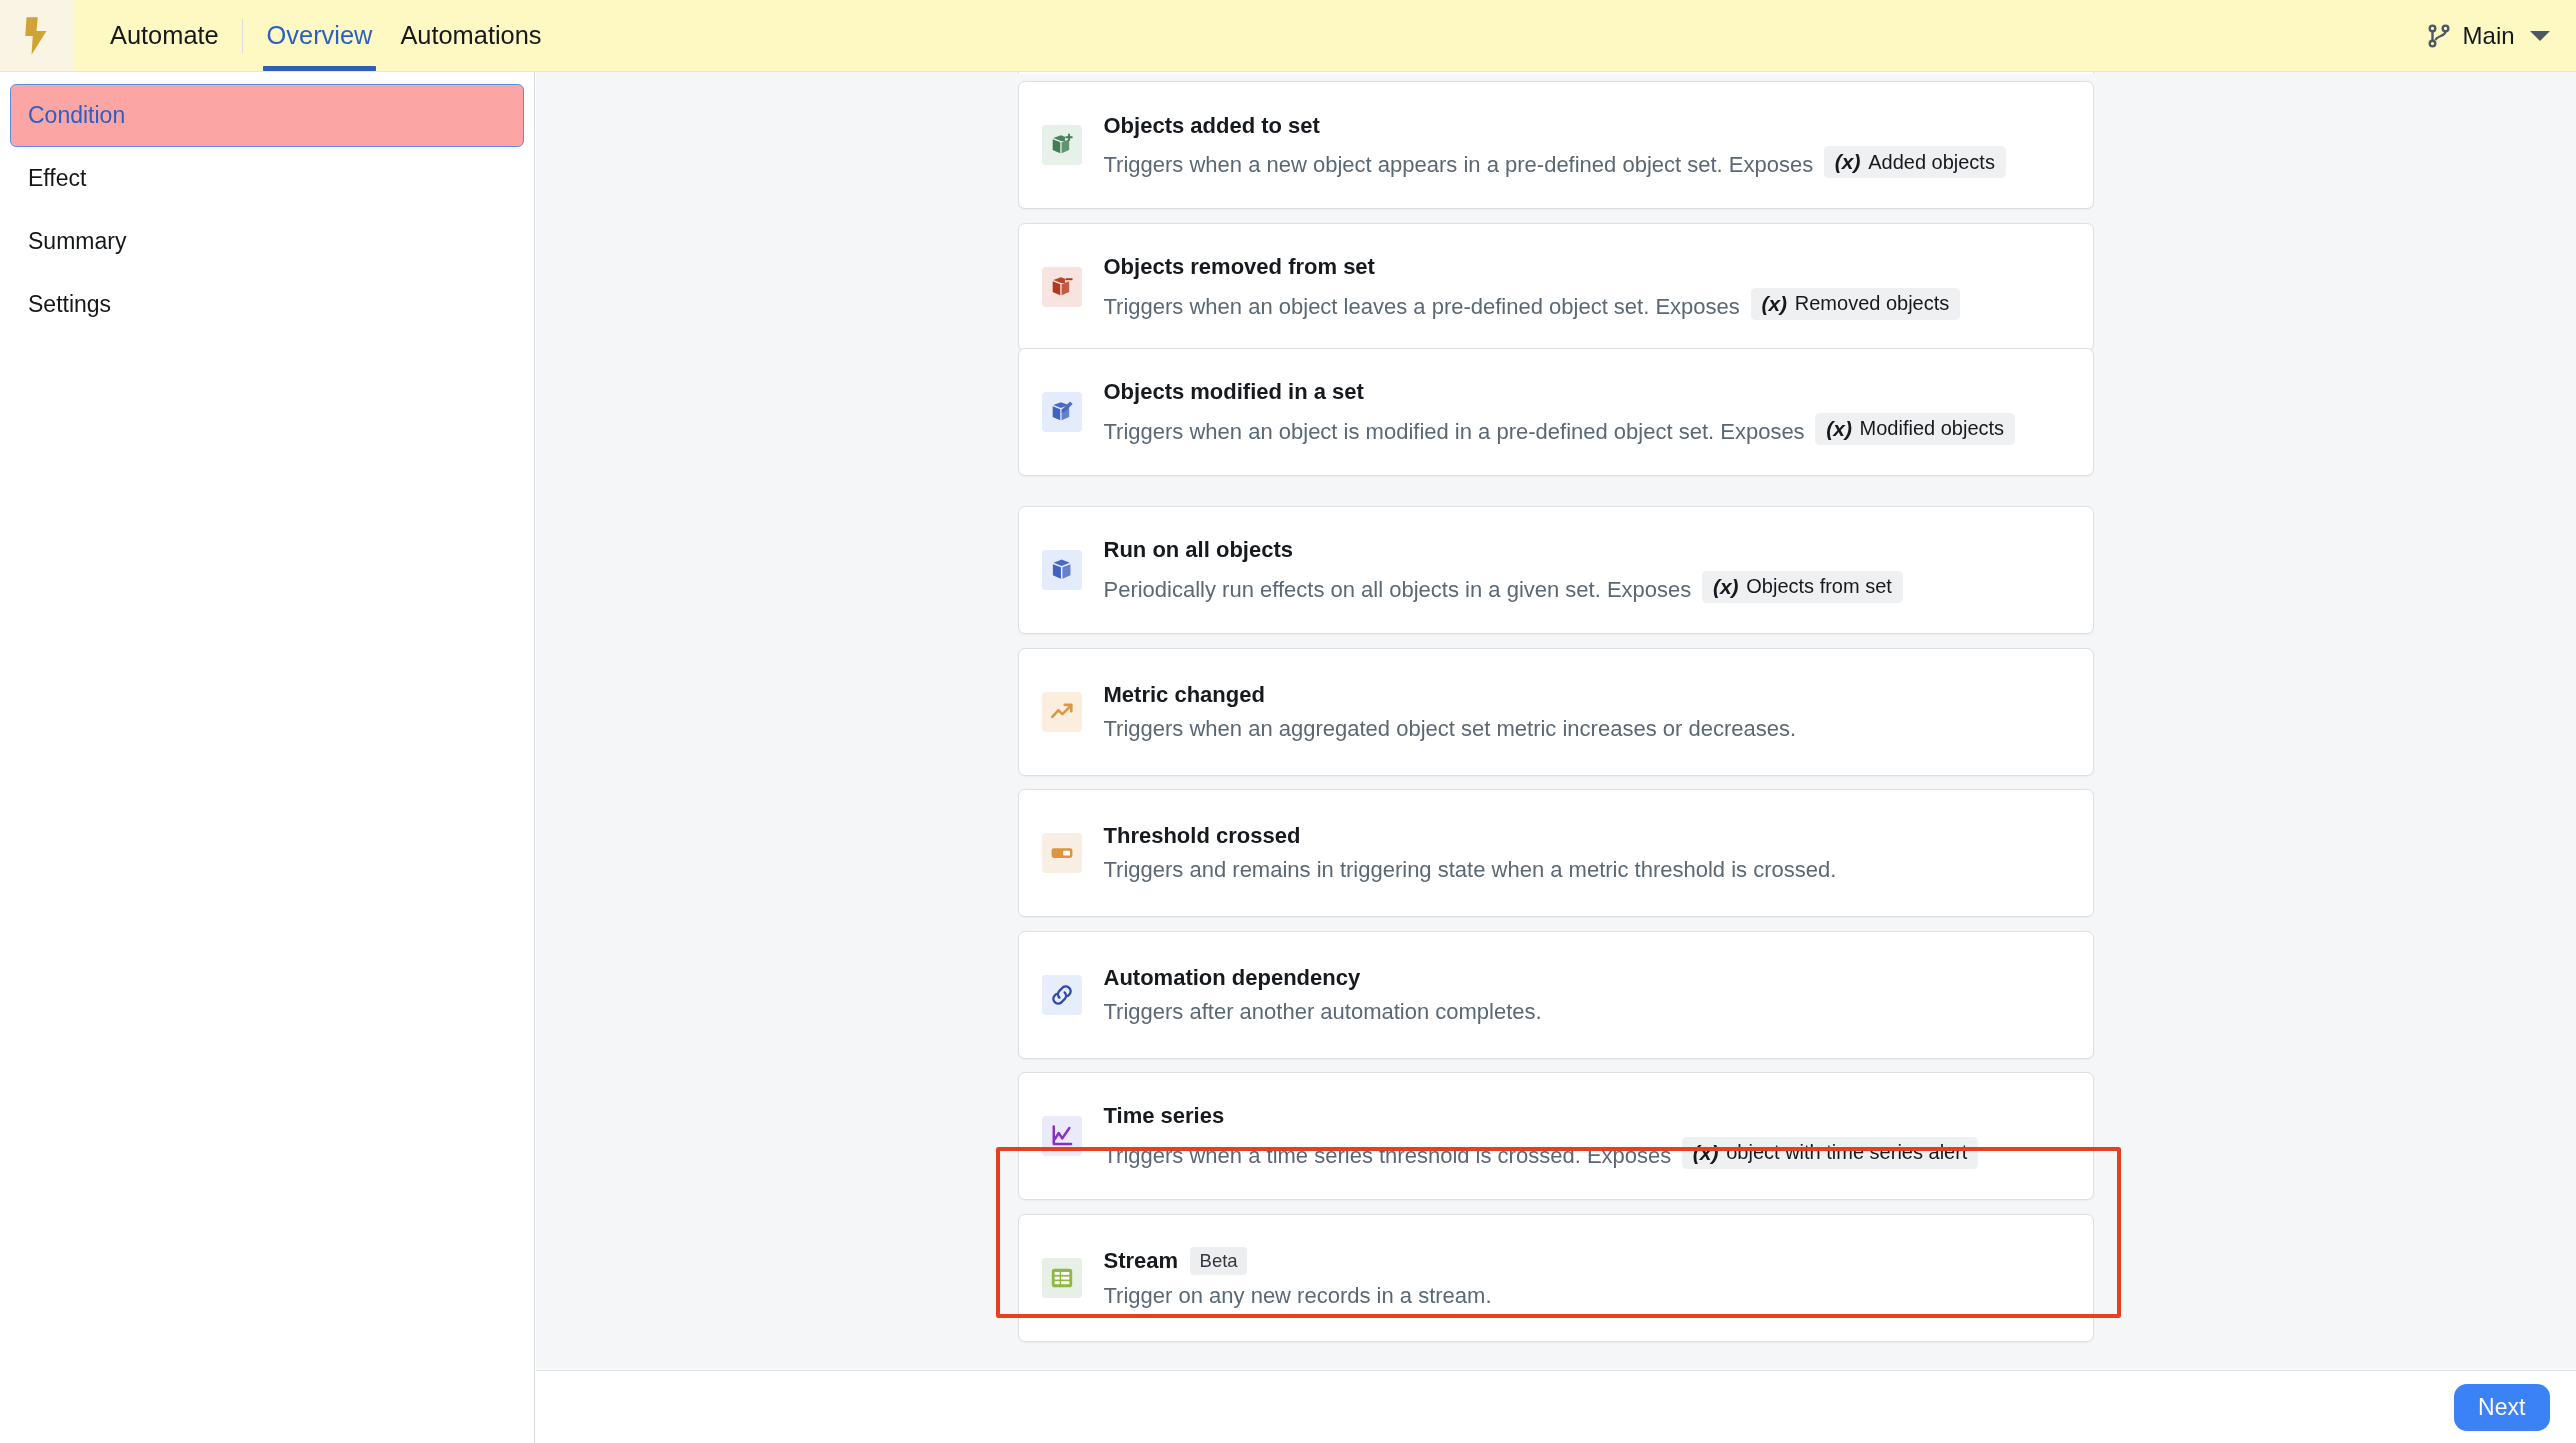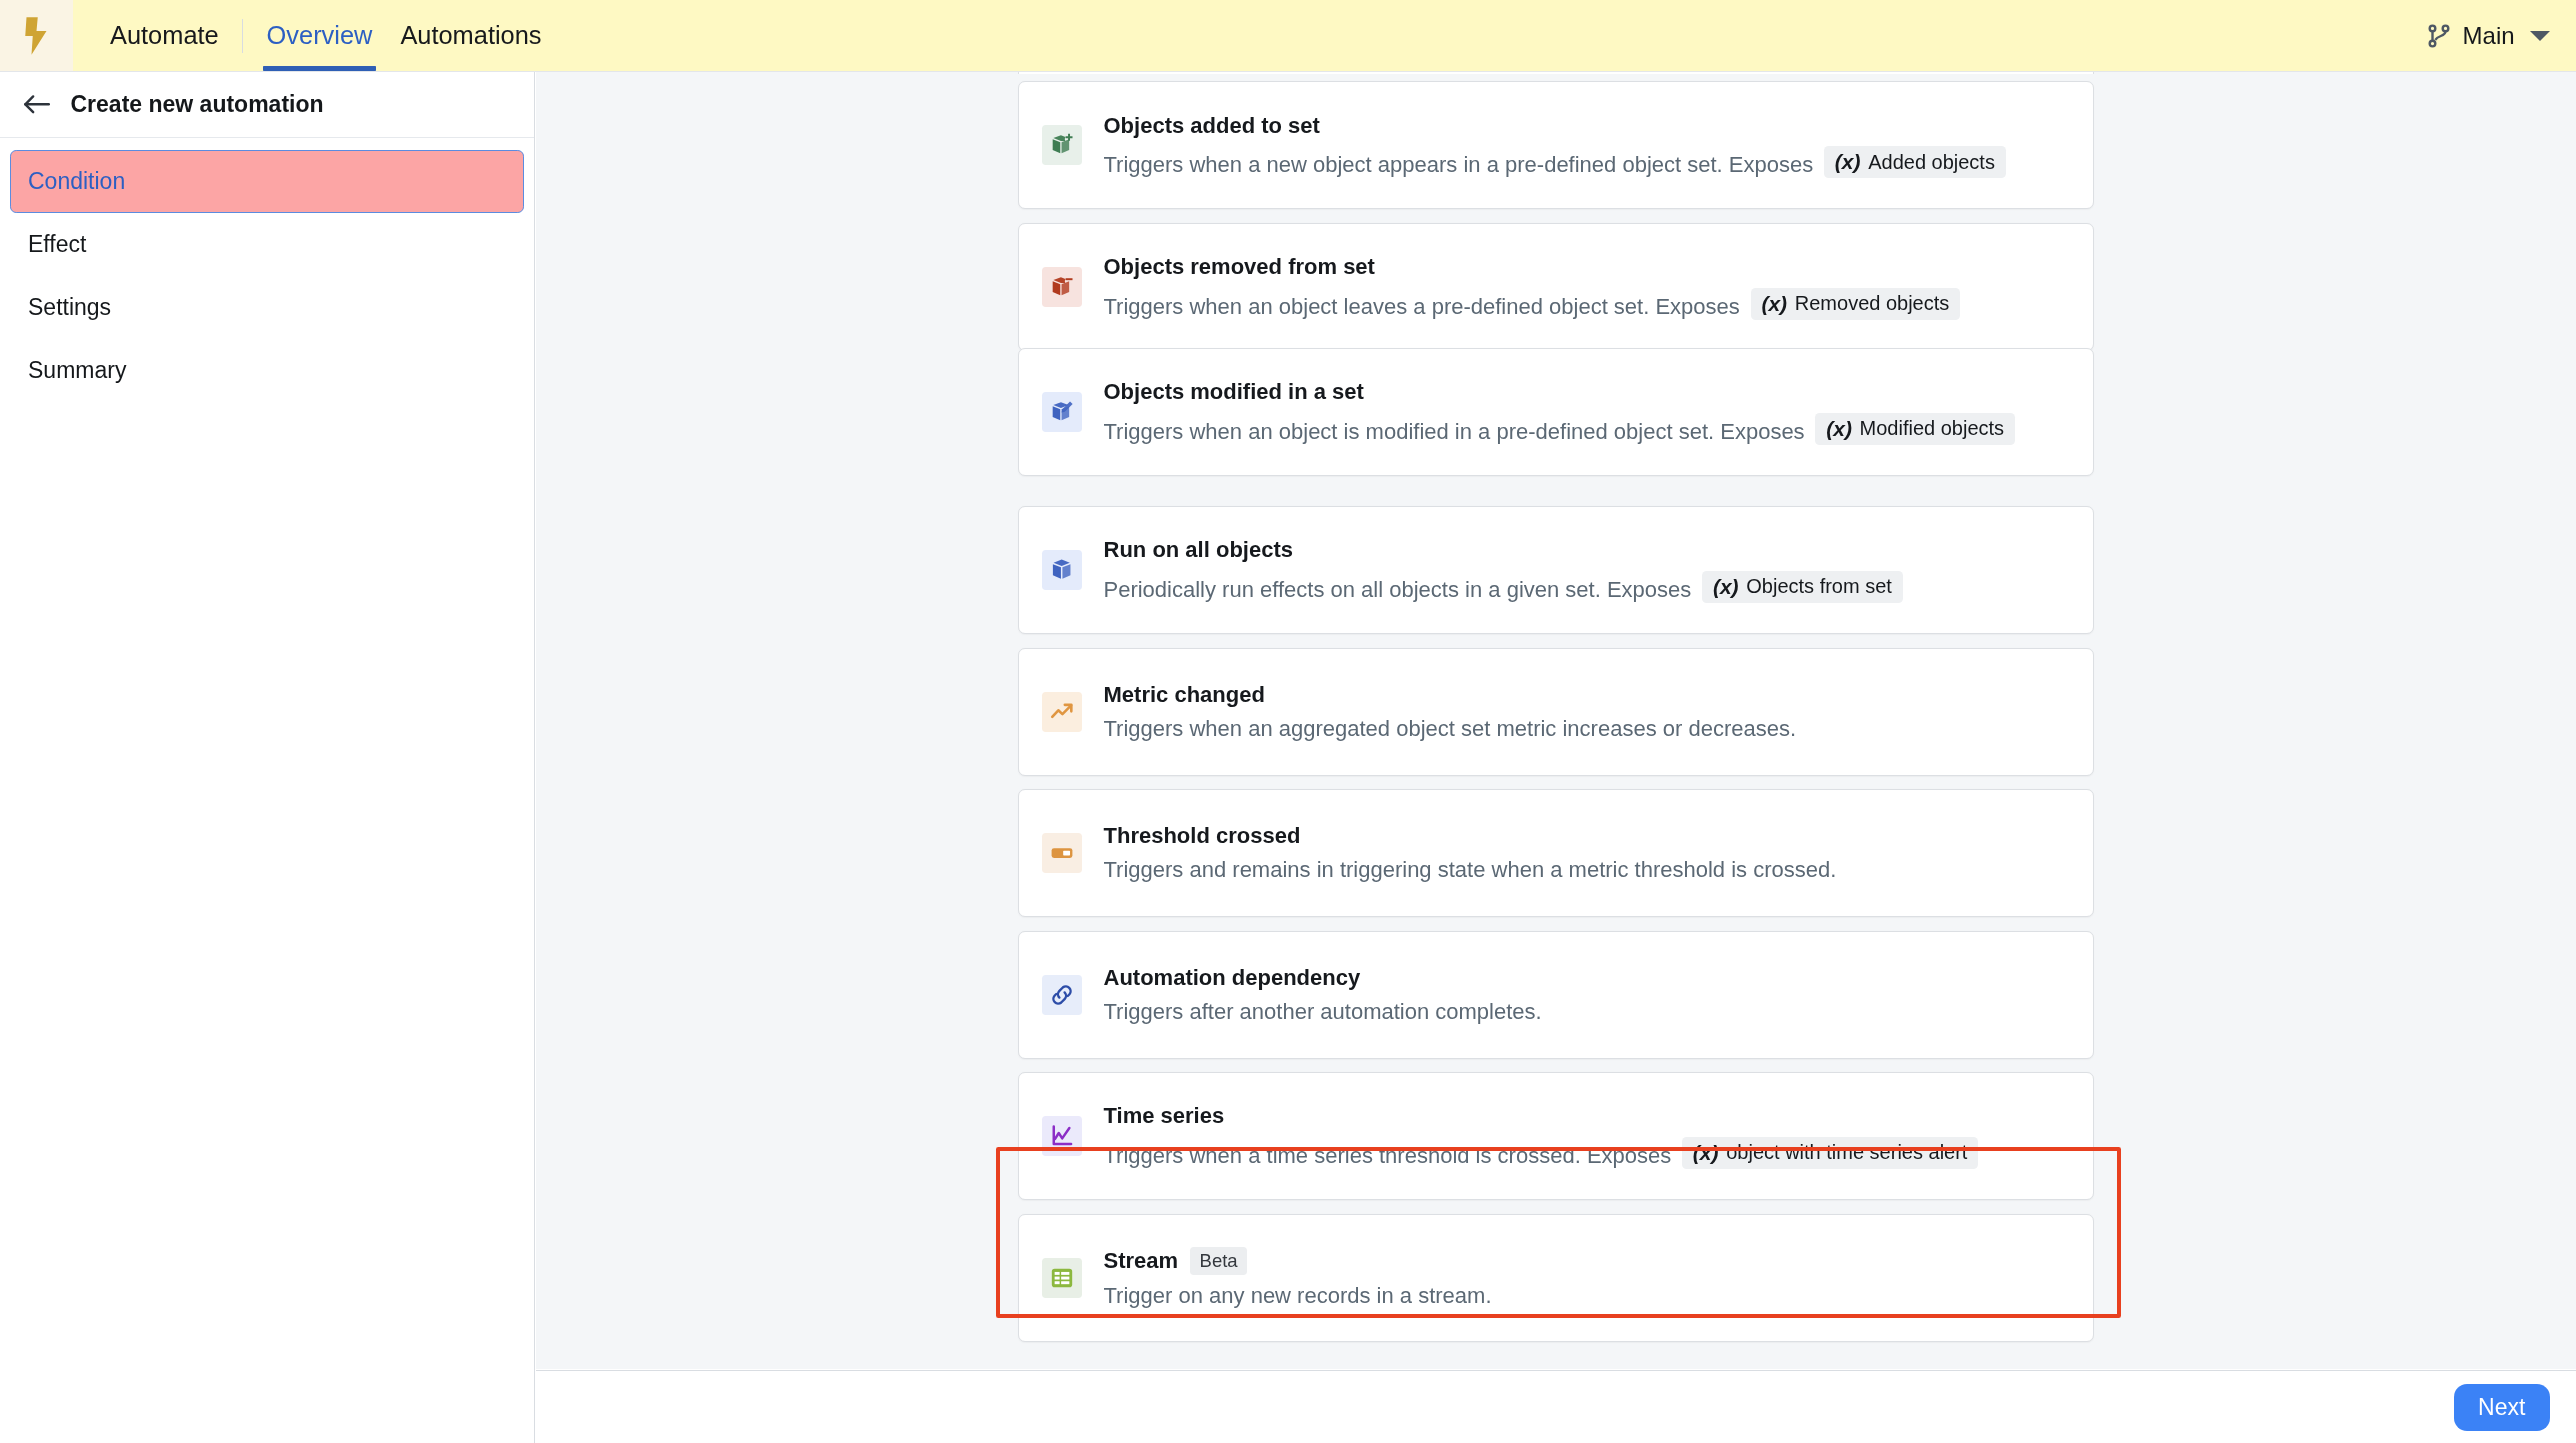--- a/index.html
+++ b/index.html
@@ -177,39 +177,32 @@
       <circle cx="18" cy="5" r="2.6"></circle>
       <path d="M6 7.6 V16.4"></path>
       <path d="M18 7.6 c0 5 -7 3.5 -9.4 8"></path>
     </svg>
     <span class="branch-name">Main</span>
     <span class="caret-down"></span>
   </div>
 </div>
 
 <div class="leftpanel">
-  <div class="panel-head">
-    <svg class="back-arrow" viewBox="0 0 26 20" fill="none" stroke="#2d333b" stroke-width="2.2" stroke-linecap="round" stroke-linejoin="round">
-      <path d="M24 10 H3"></path>
-      <path d="M10 3 L3 10 L10 17"></path>
-    </svg>
-    <span class="panel-title">Create new automation</span>
-  </div>
   <div class="steps">
     <div class="step active">
       <span>Condition</span>
     </div>
     <div class="step">
       <span>Effect</span>
     </div>
     <div class="step">
+      <span>Summary</span>
+    </div>
+    <div class="step">
       <span>Settings</span>
-    </div>
-    <div class="step">
-      <span>Summary</span>
     </div>
   </div>
 </div>
 
 <div class="content">
   <div class="card-partial"></div>
   <div class="cards" id="cards-root">
       <div class="card" style="top: 9.2px; height: 128px;">
         <div class="card-inner">
           <div class="icon-wrap">

